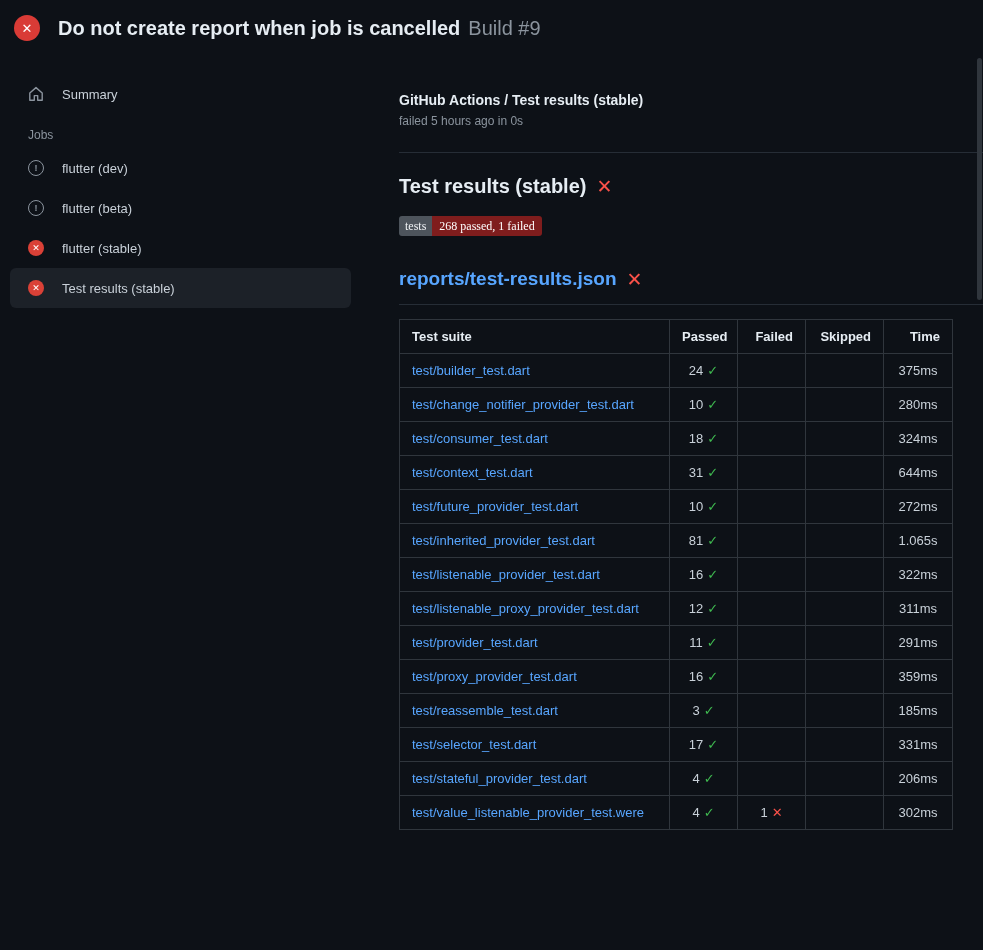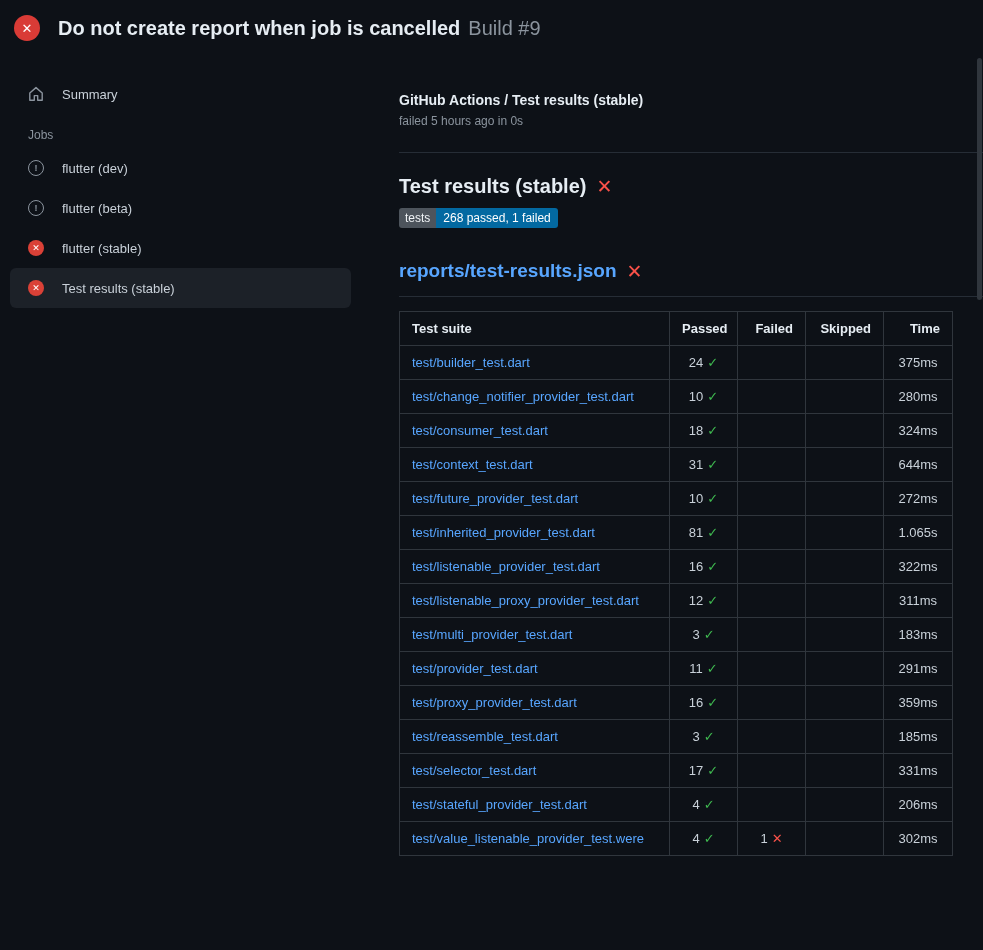--- a/index.html
+++ b/index.html
@@ -69,21 +69,21 @@
     margin: 24px 0 0 0; width: 584px;
   }
   .section-title {
     margin: 22px 0 0 0;
     display: flex; align-items: center; gap: 10px;
     font-size: 20px; font-weight: 700; color: #e6edf3;
   }
   .x-mark { color: #f85149; font-weight: 700; font-size: 18px; line-height: 1; }
   .x-mark.big { font-size: 19px; }
 
-  .badge { display: inline-flex; margin-top: 10px; font-size: 12px; line-height: 1; }
+  .badge { display: inline-flex; margin-top: 18px; font-size: 12px; line-height: 1; font-family: Liberation Serif, serif; }
   .badge-label {
     background: #4d545c; color: #f0f3f6;
     padding: 4px 6px; border-radius: 3px 0 0 3px;
   }
   .badge-value {
     background: #c5443c; color: #ffffff;
     padding: 4px 7px; border-radius: 0 3px 3px 0;
   }
 
   .report-title {
@@ -176,21 +176,21 @@
 
     <hr class="divider">
 
     <h2 class="section-title">
       <span>Test results (stable)</span>
       <span class="x-mark big">✕</span>
     </h2>
 
     <div class="badge">
       <span class="badge-label" style="background: rgb(77, 84, 92);">tests</span>
-      <span class="badge-value" style="background: #0369a1;">268 passed, 1 failed</span>
+      <span class="badge-value" style="background: #7f1d1d;">268 passed, 1 failed</span>
     </div>
 
     <h3 class="report-title">
       <a>reports/test-results.json</a>
       <span class="x-mark big">✕</span>
     </h3>
 
     <hr class="divider under-report">
 
 
@@ -262,27 +262,20 @@
     <td class="time-cell">322ms</td>
   </tr>
           <tr>
     <td class="suite-cell"><a class="suite-link">test/listenable_proxy_provider_test.dart</a></td>
     <td class="passed-cell"><span class="num">12</span><span class="check">✓</span></td>
     <td class="failed-cell"></td>
     <td class="skipped-cell"></td>
     <td class="time-cell">311ms</td>
   </tr>
           <tr>
-    <td class="suite-cell"><a class="suite-link">test/multi_provider_test.dart</a></td>
-    <td class="passed-cell"><span class="num">3</span><span class="check">✓</span></td>
-    <td class="failed-cell"></td>
-    <td class="skipped-cell"></td>
-    <td class="time-cell">183ms</td>
-  </tr>
-          <tr>
     <td class="suite-cell"><a class="suite-link">test/provider_test.dart</a></td>
     <td class="passed-cell"><span class="num">11</span><span class="check">✓</span></td>
     <td class="failed-cell"></td>
     <td class="skipped-cell"></td>
     <td class="time-cell">291ms</td>
   </tr>
           <tr>
     <td class="suite-cell"><a class="suite-link">test/proxy_provider_test.dart</a></td>
     <td class="passed-cell"><span class="num">16</span><span class="check">✓</span></td>
     <td class="failed-cell"></td>

